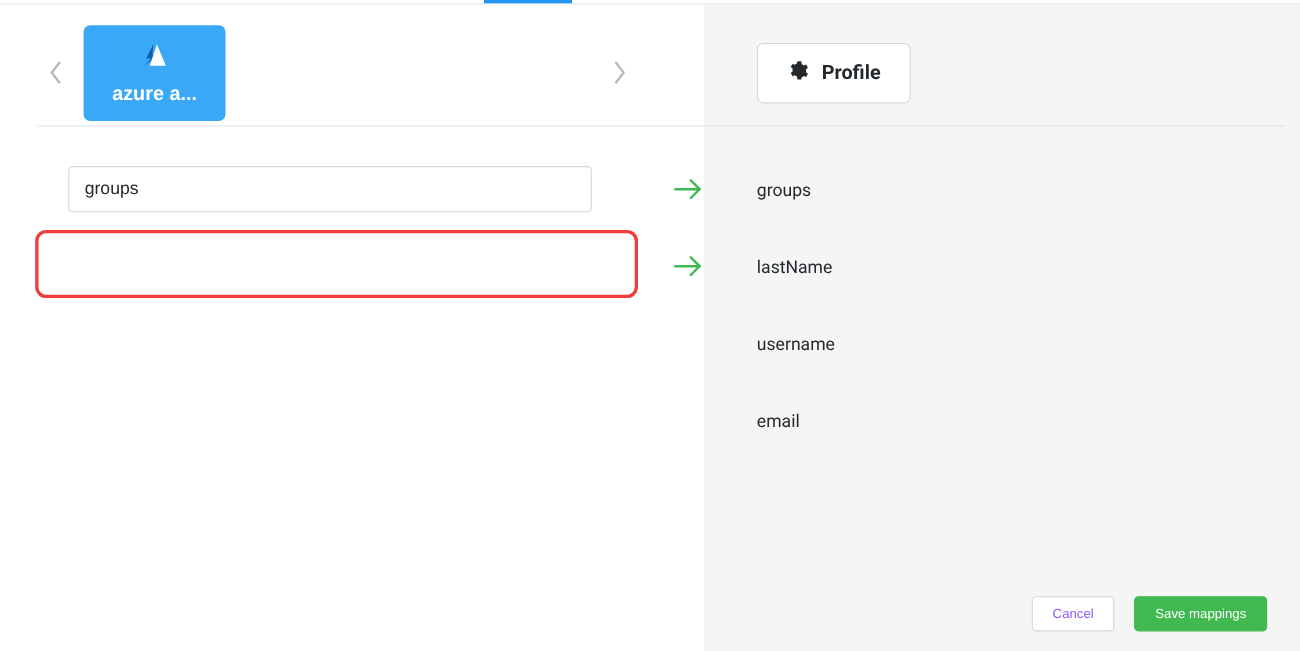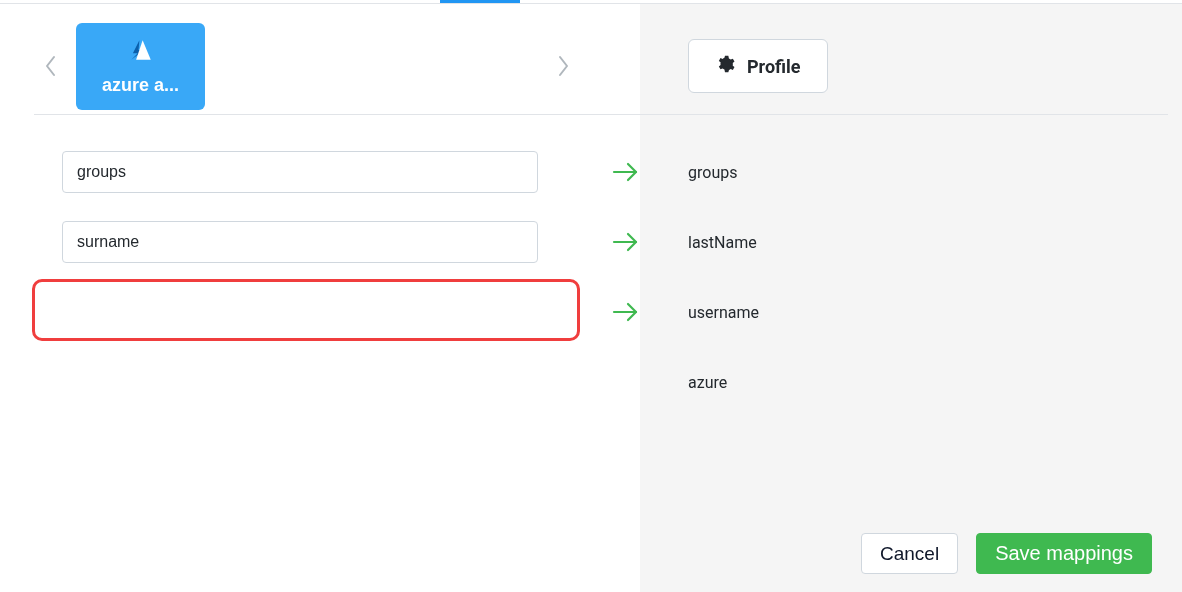--- a/index.html
+++ b/index.html
@@ -174,30 +174,30 @@
     right: 30px;
     bottom: 18px;
     display: flex;
     gap: 18px;
   }
   .btn-cancel {
     background: #fff;
     border: 1px solid #d0d7de;
     border-radius: 4px;
     padding: 8px 18px;
-    font-size: 19px;
-    color: #0f172a;
+    font-size: 12px;
+    color: #8b5cf6;
     cursor: pointer;
   }
   .btn-save {
     background: #3fb950;
     border: 1px solid #3fb950;
     border-radius: 4px;
     padding: 8px 18px;
-    font-size: 20px;
+    font-size: 12px;
     color: #fff;
     cursor: pointer;
   }
 </style>
 </head>
 <body>
 
 <div class="page">
   <div class="top-border">
     <div class="tab-indicator"></div>
@@ -241,29 +241,20 @@
           <input class="source-input" value="groups" style="">
           <span class="arrow-cell">
             <svg viewBox="0 0 28 22" fill="none" stroke="currentColor" stroke-width="2.2" stroke-linecap="round" stroke-linejoin="round">
                 <line x1="2" y1="11" x2="24" y2="11"></line>
                 <polyline points="16 3 24 11 16 19"></polyline>
               </svg>
           </span>
         </div>
 
 
-        <div class="map-row">
-          <input class="source-input" value="surname" style="">
-          <span class="arrow-cell">
-            <svg viewBox="0 0 28 22" fill="none" stroke="currentColor" stroke-width="2.2" stroke-linecap="round" stroke-linejoin="round">
-                <line x1="2" y1="11" x2="24" y2="11"></line>
-                <polyline points="16 3 24 11 16 19"></polyline>
-              </svg>
-          </span>
-        </div>
 
         <div class="map-row highlighted">
           <div class="highlight-frame"></div>
           <span class="arrow-cell">
             <svg viewBox="0 0 28 22" fill="none" stroke="currentColor" stroke-width="2.2" stroke-linecap="round" stroke-linejoin="round">
                 <line x1="2" y1="11" x2="24" y2="11"></line>
                 <polyline points="16 3 24 11 16 19"></polyline>
               </svg>
           </span>
         </div>
@@ -291,21 +282,21 @@
         <div class="map-row">
           <span class="target-label">groups</span>
         </div>
         <div class="map-row">
           <span class="target-label">lastName</span>
         </div>
         <div class="map-row">
           <span class="target-label">username</span>
         </div>
         <div class="map-row">
-          <span class="target-label">azure</span>
+          <span class="target-label">email</span>
         </div>
       </div>
 
       <div class="footer">
         <button class="btn-cancel">Cancel</button>
         <button class="btn-save">Save mappings</button>
       </div>
     </div>
   </div>
 </div>

